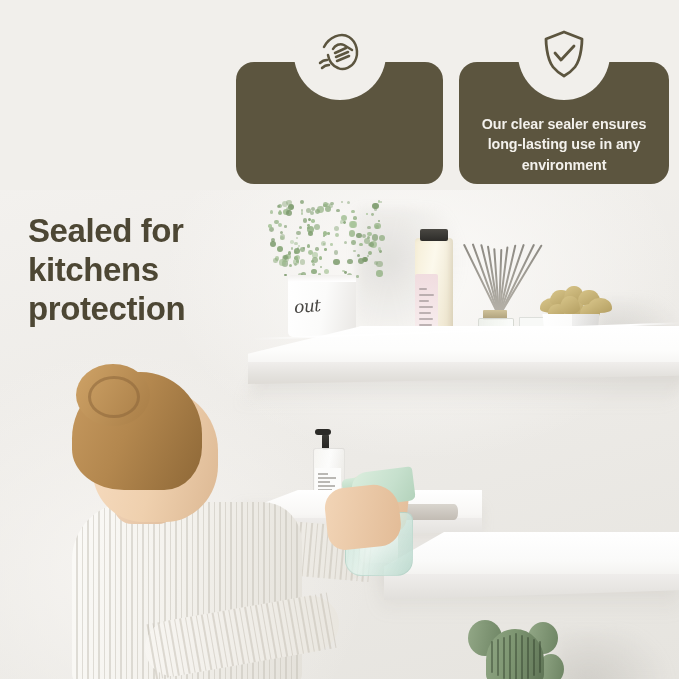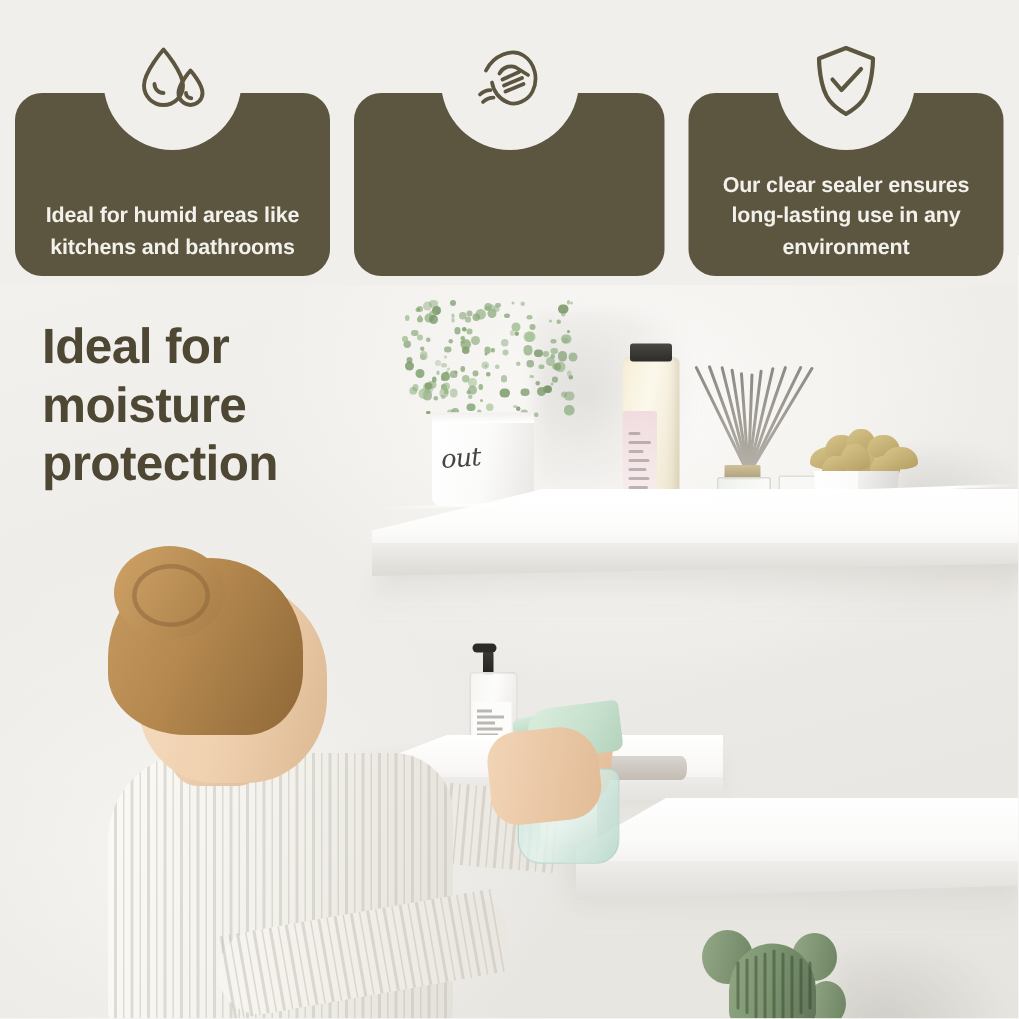--- a/index.html
+++ b/index.html
@@ -874,35 +874,24 @@
       <div class="hand-upper"></div>
     </div>
 
     <div class="spray-nozzle"></div>
     <div class="spray-trigger"></div>
     <div class="spray-neck"></div>
     <div class="spray-body"></div>
     <div class="hand-lower"></div>
   </div>
 
-  <div class="headline">Ideal for moisture protection</div>
+  <div class="headline">Sealed for kitchens protection</div>
 
   <div class="cards-strip">
 
-    <div class="fcard fcard-0">
-      <div class="icon-badge">
-        <svg width="58" height="58" viewBox="0 0 58 58" fill="none" stroke="#5c553f" stroke-width="2.6" stroke-linecap="round" stroke-linejoin="round">
-          <path d="M23 8 C23 8 10 23 10 32 a13 13 0 0 0 26 0 C36 23 23 8 23 8 Z"></path>
-          <path d="M17 31 a6 6 0 0 0 6 6"></path>
-          <path d="M41 22 C41 22 33 31 33 37 a8 8 0 0 0 16 0 C49 31 41 22 41 22 Z"></path>
-          <path d="M38 37 a3.5 3.5 0 0 0 3.5 3.5"></path>
-        </svg>
-      </div>
-      <div class="fcard-text">Ideal for humid areas like kitchens and bathrooms</div>
-    </div>
 
     <div class="fcard fcard-1">
       <div class="icon-badge">
         <svg width="58" height="58" viewBox="0 0 58 58" fill="none" stroke="#5c553f" stroke-width="2.5" stroke-linecap="round" stroke-linejoin="round">
           <path d="M13 22 C18 12 30 7 38 12 C46 17 48 28 44 36 C41 42 33 46 27 43"></path>
           <path d="M27 43 C22 41 18 36 17 30"></path>
           <path d="M22 24 C24 20 29 18 33 20 L41 25"></path>
           <path d="M24 28 L35 23"></path>
           <path d="M25 32 L37 27"></path>
           <path d="M26 36 L38 31"></path>

